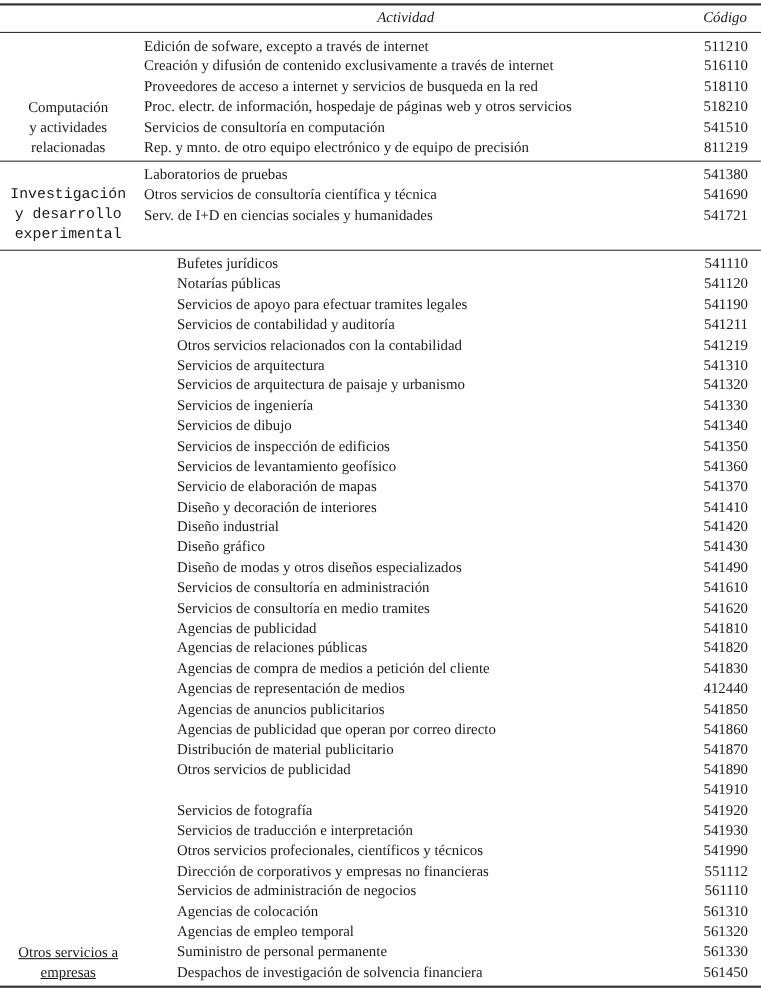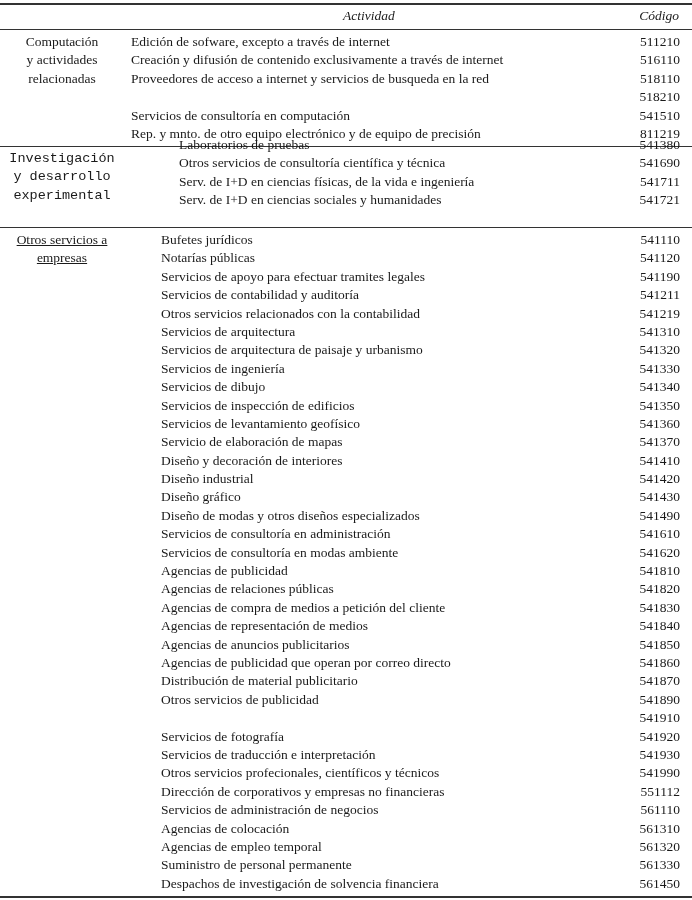--- a/index.html
+++ b/index.html
@@ -11,21 +11,21 @@
   .page { position: relative; width: 692px; height: 900px; border-radius: 23px; }
   .top-rule { position: absolute; left: 0; right: 0; top: 3px; height: 2px; background: #333; }
   .header-rule { position: absolute; left: 0; right: 0; top: 29px; height: 1px; background: #333; }
   .hdr { position: absolute; top: 6px; font-style: italic; font-size: 13.5px; line-height: 20px; }
   .hdr-act { left: 343px; }
   .hdr-code { right: 13px; }
   .group-rule { position: absolute; left: 0; right: 0; height: 1px; background: #333; }
   .bottom-rule { position: absolute; left: 0; right: 0; bottom: 2px; height: 2px; background: #333; }
   .cat {
     position: absolute; left: 0; width: 124px;
-    display: flex; align-items: flex-start; justify-content: center;
+    display: flex; align-items: flex-end; justify-content: center;
     text-align: center; font-size: 13.5px; line-height: 18.3px;
   }
   .rows { position: absolute; left: 0; right: 0; }
   .row { position: relative; height: 18.4px; font-size: 13.5px; line-height: 18.4px; white-space: nowrap; }
   .row .act { position: absolute; left: 131px; }
   .row .code { position: absolute; right: 12px; }
 </style>
 </head>
 <body>
 
@@ -49,51 +49,48 @@
         </div>
         <div class="row">
           <span class="act">Creación y difusión de contenido exclusivamente a través de internet</span>
           <span class="code">516110</span>
         </div>
         <div class="row">
           <span class="act">Proveedores de acceso a internet y servicios de busqueda en la red</span>
           <span class="code">518110</span>
         </div>
         <div class="row">
+          <span class="act">Proc. electr. de información, hospedaje de páginas web y otros servicios</span>
           <span class="code">518210</span>
         </div>
         <div class="row">
           <span class="act">Servicios de consultoría en computación</span>
           <span class="code">541510</span>
         </div>
         <div class="row">
           <span class="act">Rep. y mnto. de otro equipo electrónico y de equipo de precisión</span>
           <span class="code">811219</span>
         </div>
       </div>
       <div class="group-rule" style="top: 146px;"></div>
       <div class="cat" style="top: 150px; height: 73.6px; font-family: Liberation Mono, monospace;">
         <div>
           <div>Investigación</div>
           <div>y desarrollo</div>
           <div>experimental</div>
         </div>
       </div>
-      <div class="rows" style="top: 136px; margin-left: 48px;">
+      <div class="rows" style="top: 150px;">
         <div class="row">
           <span class="act">Laboratorios de pruebas</span>
           <span class="code">541380</span>
         </div>
         <div class="row">
           <span class="act">Otros servicios de consultoría científica y técnica</span>
           <span class="code">541690</span>
-        </div>
-        <div class="row">
-          <span class="act">Serv. de I+D en ciencias físicas, de la vida e ingeniería</span>
-          <span class="code">541711</span>
         </div>
         <div class="row">
           <span class="act">Serv. de I+D en ciencias sociales y humanidades</span>
           <span class="code">541721</span>
         </div>
       </div>
       <div class="group-rule" style="top: 227px;"></div>
       <div class="cat" style="top: 231px; height: 662.4px; text-decoration: underline;">
         <div>
           <div>Otros servicios a</div>
@@ -163,38 +160,38 @@
         </div>
         <div class="row">
           <span class="act">Diseño de modas y otros diseños especializados</span>
           <span class="code">541490</span>
         </div>
         <div class="row">
           <span class="act">Servicios de consultoría en administración</span>
           <span class="code">541610</span>
         </div>
         <div class="row">
-          <span class="act">Servicios de consultoría en modas ambiente</span>
+          <span class="act">Servicios de consultoría en medio tramites</span>
           <span class="code">541620</span>
         </div>
         <div class="row">
           <span class="act">Agencias de publicidad</span>
           <span class="code">541810</span>
         </div>
         <div class="row">
           <span class="act">Agencias de relaciones públicas</span>
           <span class="code">541820</span>
         </div>
         <div class="row">
           <span class="act">Agencias de compra de medios a petición del cliente</span>
           <span class="code">541830</span>
         </div>
         <div class="row">
           <span class="act">Agencias de representación de medios</span>
-          <span class="code">541840</span>
+          <span class="code">412440</span>
         </div>
         <div class="row">
           <span class="act">Agencias de anuncios publicitarios</span>
           <span class="code">541850</span>
         </div>
         <div class="row">
           <span class="act">Agencias de publicidad que operan por correo directo</span>
           <span class="code">541860</span>
         </div>
         <div class="row">

